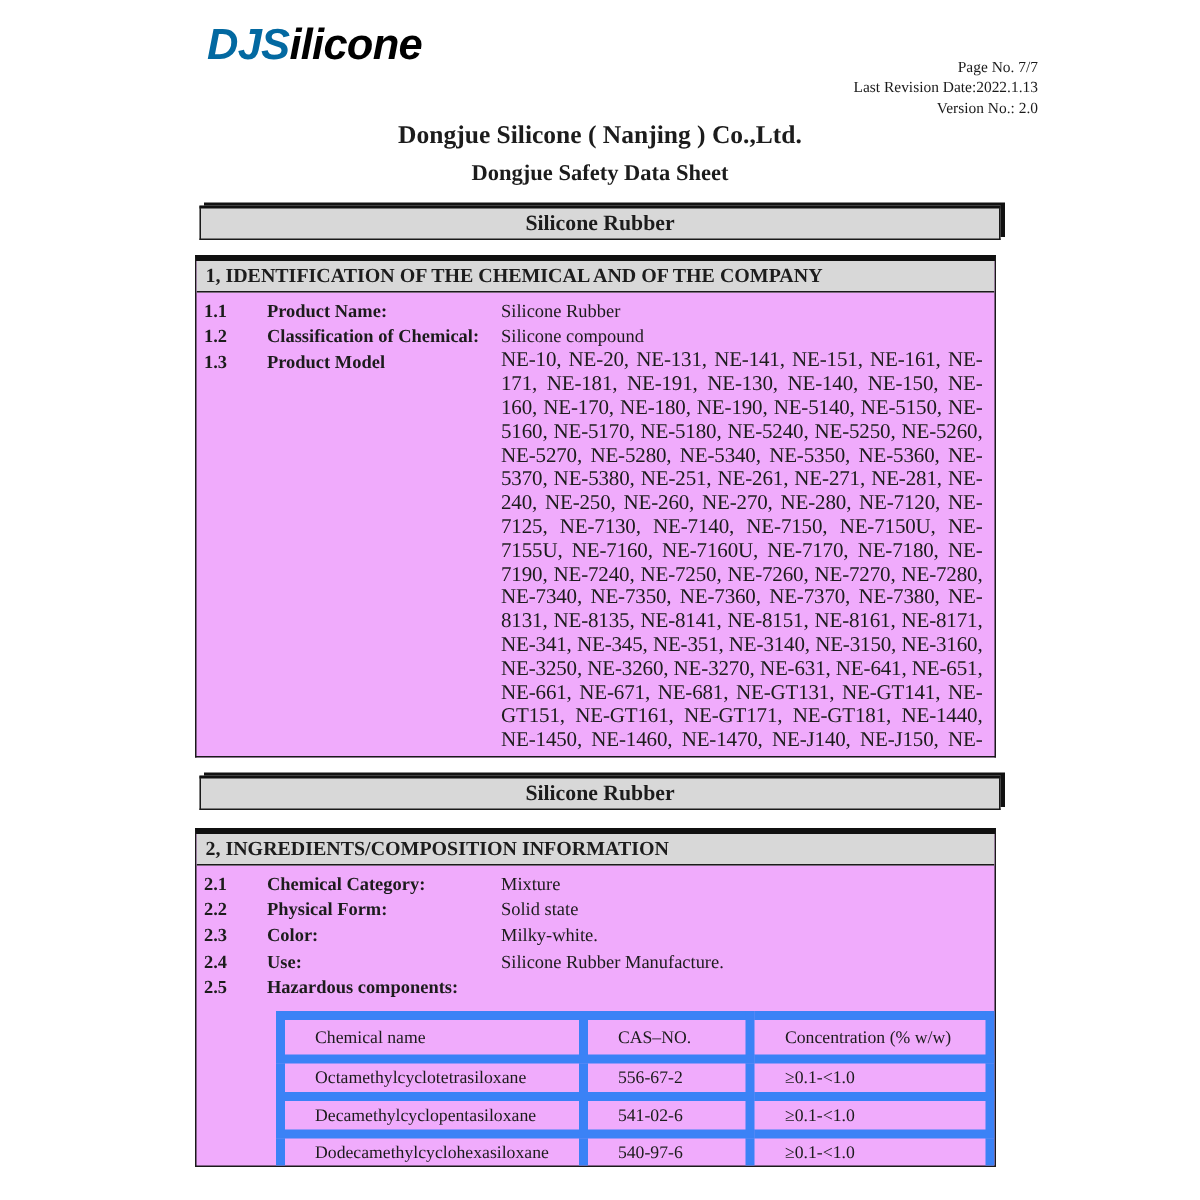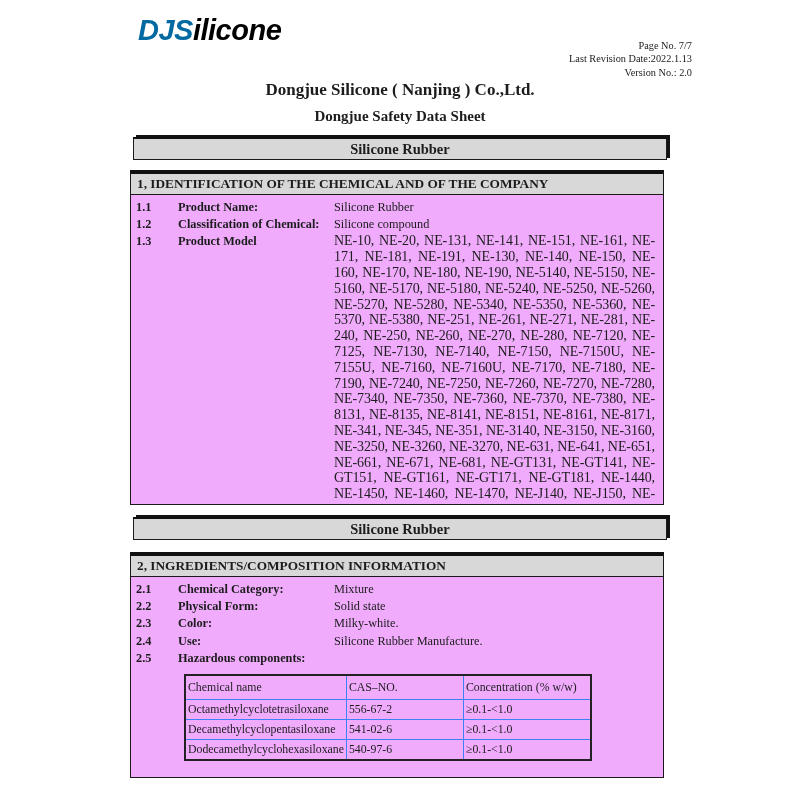--- a/index.html
+++ b/index.html
@@ -69,22 +69,22 @@
     text-align:justify;font-size:14px;line-height:15.8px;
     padding-right:7px;letter-spacing:-0.1px;
   }
 
   
   table.haz{
     border-collapse:collapse;margin:7px 0 0 53px;
     font-size:11.8px;border:2px solid #222222;
   }
   table.haz th,table.haz td{
-    border:1px solid #3b82f6;text-align:left;font-weight:normal;
-    padding:2px 2px;white-space:nowrap;
+    border:6px solid #3b82f6;text-align:left;font-weight:normal;
+    padding:2px 20px;white-space:nowrap;
   }
   table.haz th{padding-top:4px;padding-bottom:4px;}
   .col-name{width:150px;}
   .col-cas{width:112px;}
   .col-conc{width:122px;}
 </style>
 </head>
 <body>
 
 <div class="page">

